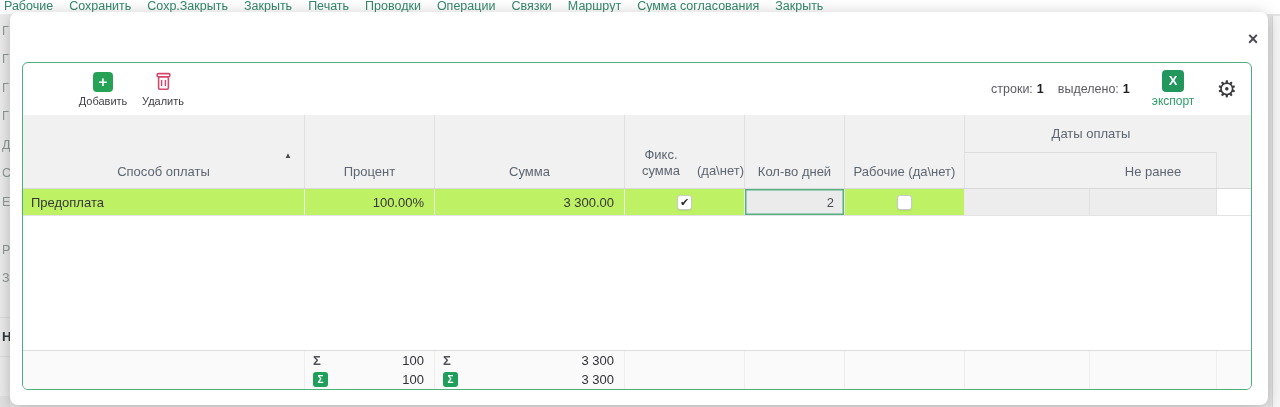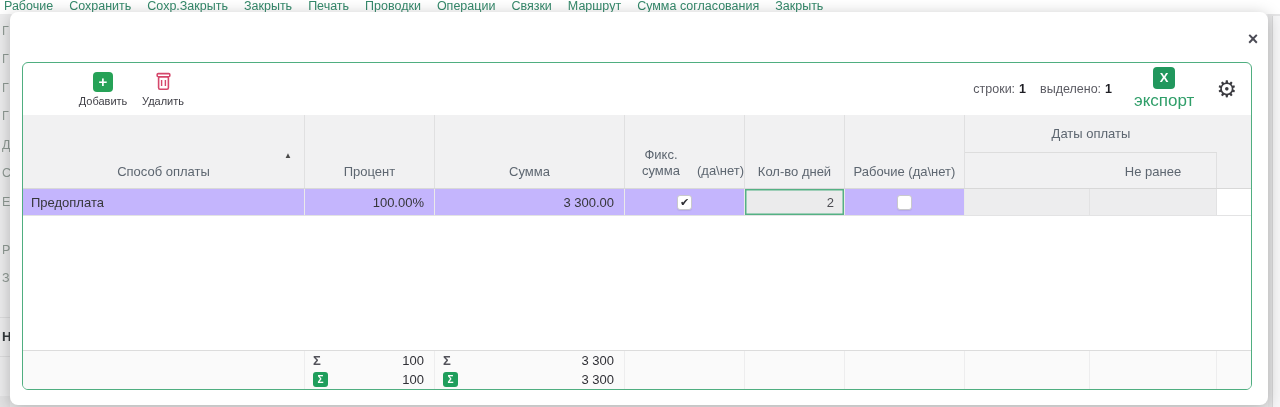--- a/index.html
+++ b/index.html
@@ -62,21 +62,21 @@
   .trash-icon { width:20px; height:20px; display:flex; align-items:center; justify-content:center; }
   .tb-label { font-size:11px; color:#3f3f46; }
   .tb-right { margin-left:auto; display:flex; align-items:center; gap:22px; }
   .rows-info { font-size:12.5px; color:#5a5a62; display:flex; gap:14px;margin-left:48px; }
   .rows-info b { color:#1e1e24; padding-left:4px; }
   .export-btn { display:flex; flex-direction:column; align-items:center; gap:2px; cursor:pointer; }
   .export-icon {
     width:22px; height:22px; background:#21975d; border-radius:4px;
     color:#fff; font-weight:bold; font-size:13px; line-height:22px; text-align:center;
   }
-  .export-label { font-size:17px; color:#2f9e69; }
+  .export-label { font-size:12px; color:#2f9e69; }
   .gear { font-size:23px; color:#3c3c41; line-height:22px; cursor:pointer; }
 
   
   .grid { display:grid; grid-template-columns:282px 130px 190px 120px 100px 120px 125px 127px 1fr; }
 
   .thead {
     flex:0 0 74px; background:#f1f1f2; border-bottom:1px solid #d8d8d8;
     grid-template-rows:38px 35px; font-size:13px; color:#5d6670;
   }
   .th {
@@ -92,21 +92,21 @@
   .sub-th {
     grid-row:2; border-right:1px solid #e0e0e1;
     display:flex; align-items:flex-end; justify-content:center; padding-bottom:9px; cursor:pointer;
   }
   .sub-th.c7 { grid-column:7; }
   .sub-th.c8 { grid-column:8;text-align:right; }
   .filler-th { grid-column:9; grid-row:1/3; }
   .sort-arrow { position:absolute; right:12px; bottom:28px; font-size:8px; color:#4a4a4a; }
 
   .trow {
-    flex:0 0 27px; background:#c4b5fd; border-bottom:1px solid #e3e3e4;
+    flex:0 0 27px; background:#bef264; border-bottom:1px solid #e3e3e4;
     font-size:13px; color:#36363a; cursor:pointer;
   }
   .td { border-right:1px solid #eaeaea; display:flex; align-items:center; overflow:hidden; }
   .td.left  { padding-left:8px; }
   .td.right { justify-content:flex-end; padding-right:10px; }
   .td.center{ justify-content:center; }
   .td.gray  { background:#ededee; border-right:1px solid #e2e2e3; }
   .td.selected {
     background:#ebebec; box-shadow:inset 0 0 0 1.5px #55b184;
     justify-content:flex-end; padding-right:10px; color:#4c4c52;

